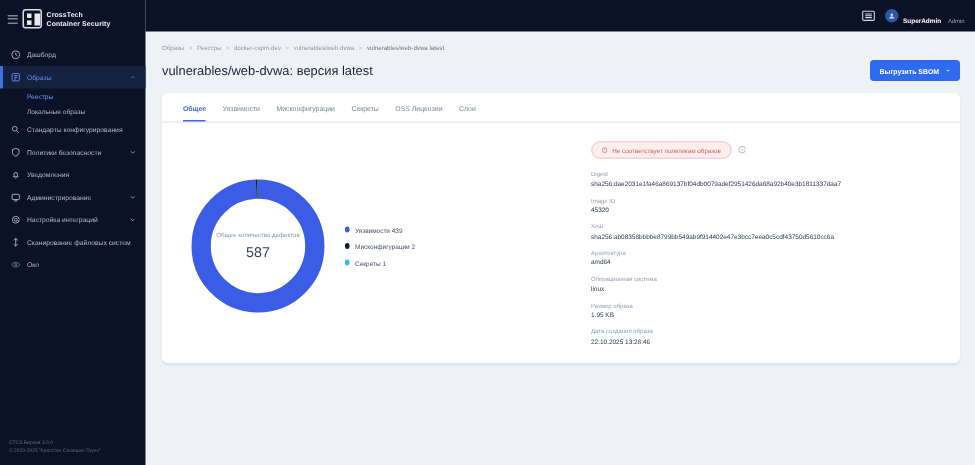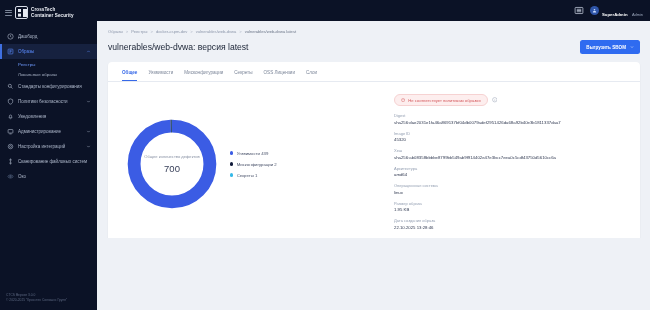--- a/index.html
+++ b/index.html
@@ -2,21 +2,21 @@
 <html><head>
 <meta charset="utf-8">
 <style>
   * { box-sizing: border-box; margin: 0; padding: 0; }
   html, body {
     width: 650px; height: 310px;
     font-family: "Liberation Sans", sans-serif;
     background: #eef1f6;
     overflow: hidden;
   }
-  #app { position: relative; width: 650px; height: 238px; display: flex; border-radius: 13px; }
+  #app { position: relative; width: 650px; height: 310px; display: flex; border-radius: 13px; }
 
   
   .sidebar {
     width: 97px; height: 310px;
     background: #0b1226;
     color: #c7cfdf;
     display: flex; flex-direction: column;
     flex: 0 0 97px;
     position: relative;
   }
@@ -362,21 +362,21 @@
 
           <div class="pane-left">
             <div class="donut-wrap">
               <svg viewBox="0 0 42 42">
                 <circle cx="21" cy="21" r="15.91549" fill="none" stroke="#3b5ce4" stroke-width="5.4" stroke-dasharray="99.32 0.68" stroke-dashoffset="0"></circle>
                 <circle cx="21" cy="21" r="15.91549" fill="none" stroke="#101a3a" stroke-width="5.4" stroke-dasharray="0.45 99.55" stroke-dashoffset="-99.32"></circle>
                 <circle cx="21" cy="21" r="15.91549" fill="none" stroke="#35b9e8" stroke-width="5.4" stroke-dasharray="0.23 99.77" stroke-dashoffset="-99.77"></circle>
               </svg>
               <div class="donut-center">
                 <div class="dc-lab">Общее количество дефектов</div>
-                <div class="dc-val">700</div>
+                <div class="dc-val">587</div>
               </div>
             </div>
 
             <div class="legend">
               <div class="lg-row">
                 <span class="lg-dot" style="background:#3b5ce4"></span>
                 <span class="lg-txt">Уязвимости 439</span>
               </div>
               <div class="lg-row">
                 <span class="lg-dot" style="background:#101a3a"></span>

